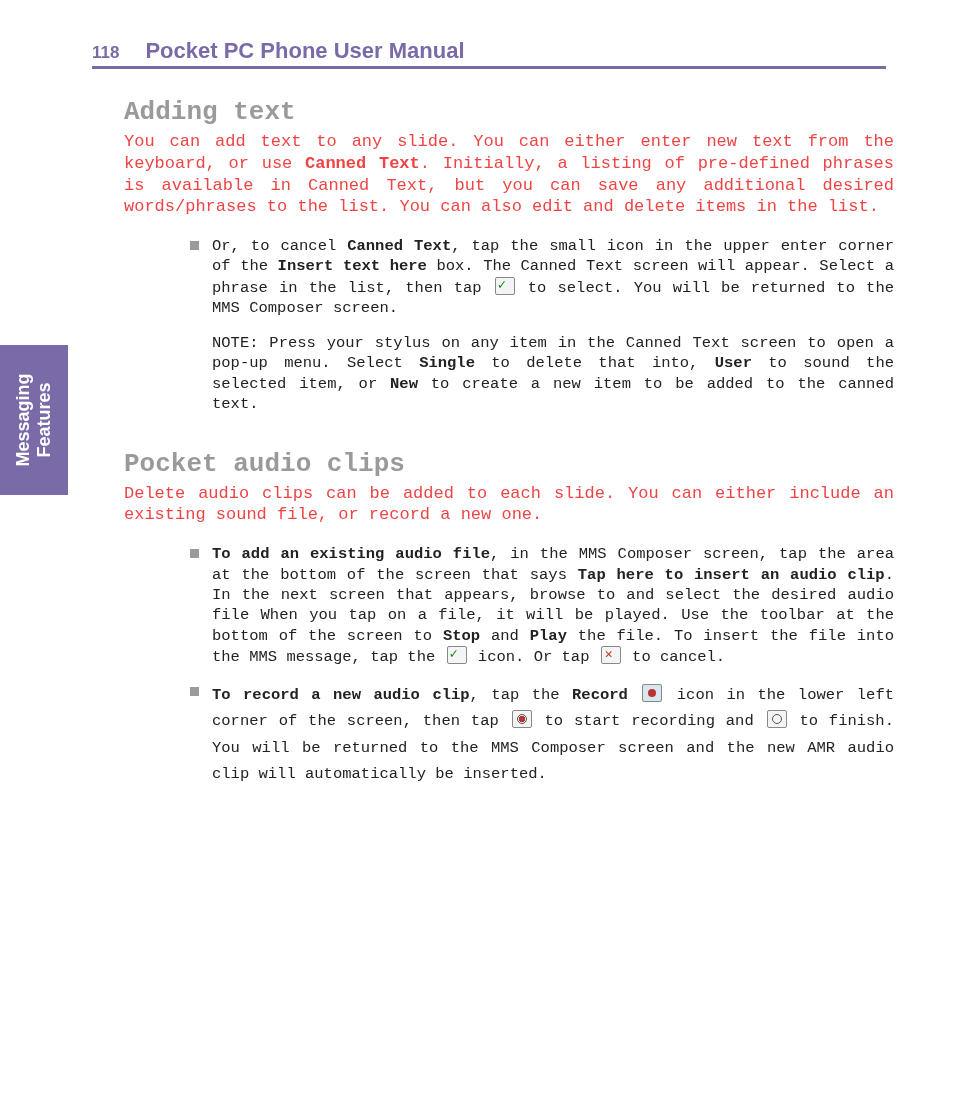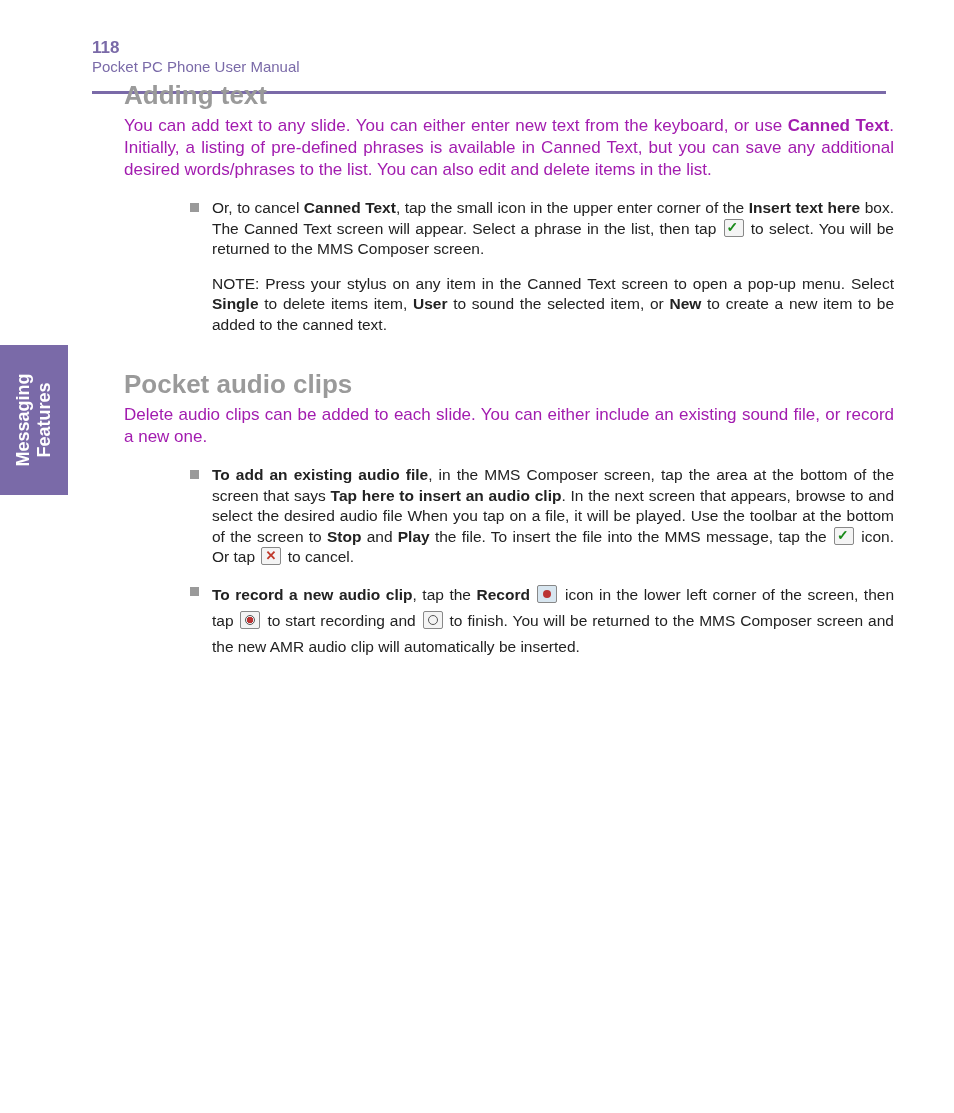--- a/index.html
+++ b/index.html
@@ -20,32 +20,31 @@
     box-sizing: border-box;
   }
   .header-row {
     position: absolute;
     top: 38px;
     left: 92px;
     right: 68px;
     display: flex;
     align-items: baseline;
     border-bottom: 3px solid #7a6aa8;
-    padding-bottom: 16px;
-    flex-direction: column;
+    padding-bottom: 2px;
   }
   .page-number {
     font-weight: bold;
     font-size: 17px;
     color: #7a6aa8;
     margin-right: 26px;
   }
   .manual-title {
-    font-weight: normal;
-    font-size: 15px;
+    font-weight: bold;
+    font-size: 22px;
     color: #7a6aa8;
   }
   .side-tab {
     position: absolute;
     top: 345px;
     left: 0;
     width: 68px;
     height: 150px;
     background: #7a6aa8;
   }
@@ -61,36 +60,37 @@
     flex-direction: column;
     justify-content: center;
     align-items: center;
     color: #fff;
     font-weight: bold;
     font-size: 18px;
     line-height: 1.15;
   }
   .content {
     position: absolute;
-    top: 80px;
+    top: 97px;
     left: 124px;
     width: 770px;
+    font-family: Liberation Mono, monospace;
   }
   h2 {
     font-size: 26px;
     font-weight: bold;
     color: #9a9a9a;
     margin: 0 0 4px 0;
   }
   .para {
     font-size: 17px;
     line-height: 1.28;
     text-align: justify;
     margin: 0 0 18px 0;
-    color: #a21caf;
+    color: #ef4444;
   }
   .list {
     margin: 0 0 28px 60px;
   }
   .item {
     position: relative;
     font-size: 15.5px;
     line-height: 1.32;
     text-align: justify;
     margin-bottom: 14px;
@@ -193,21 +193,21 @@
 
     <h2>Adding text</h2>
     <p class="para">
       <span>You can add text to any slide.  You can either enter new text from the keyboard, or use </span><b>Canned Text</b><span>.  Initially, a listing of pre-defined phrases is available in Canned Text, but you can save any additional desired words/phrases to the list.  You can also edit and delete items in the list.</span>
     </p>
 
     <div class="list">
       <div class="item">
         <span>Or, to cancel </span><b>Canned Text</b><span>, tap the small icon in the upper enter corner of the </span><b>Insert text here</b><span> box.  The Canned Text screen will appear.  Select a phrase in the list, then tap </span><span class="inline-icon check-icon"></span><span> to select.  You will be returned to the MMS Composer screen.</span>
         <div class="note" style="margin-top:14px; margin-left:0;">
-          <span>NOTE:   Press your stylus on any item in the Canned Text screen to open a pop-up menu.  Select </span><b>Single</b><span> to delete items item, </span><b>User</b><span> to sound the selected item, or </span><b>New</b><span> to create a new item to be added to the canned text.</span>
+          <span>NOTE:   Press your stylus on any item in the Canned Text screen to open a pop-up menu.  Select </span><b>Single</b><span> to delete that into, </span><b>User</b><span> to sound the selected item, or </span><b>New</b><span> to create a new item to be added to the canned text.</span>
         </div>
       </div>
     </div>
 
     <div class="sec2">
       <h2>Pocket audio clips</h2>
       <p class="para">Delete audio clips can be added to each slide.  You can either include an existing sound file, or record a new one.</p>
 
       <div class="list">
         <div class="item">

